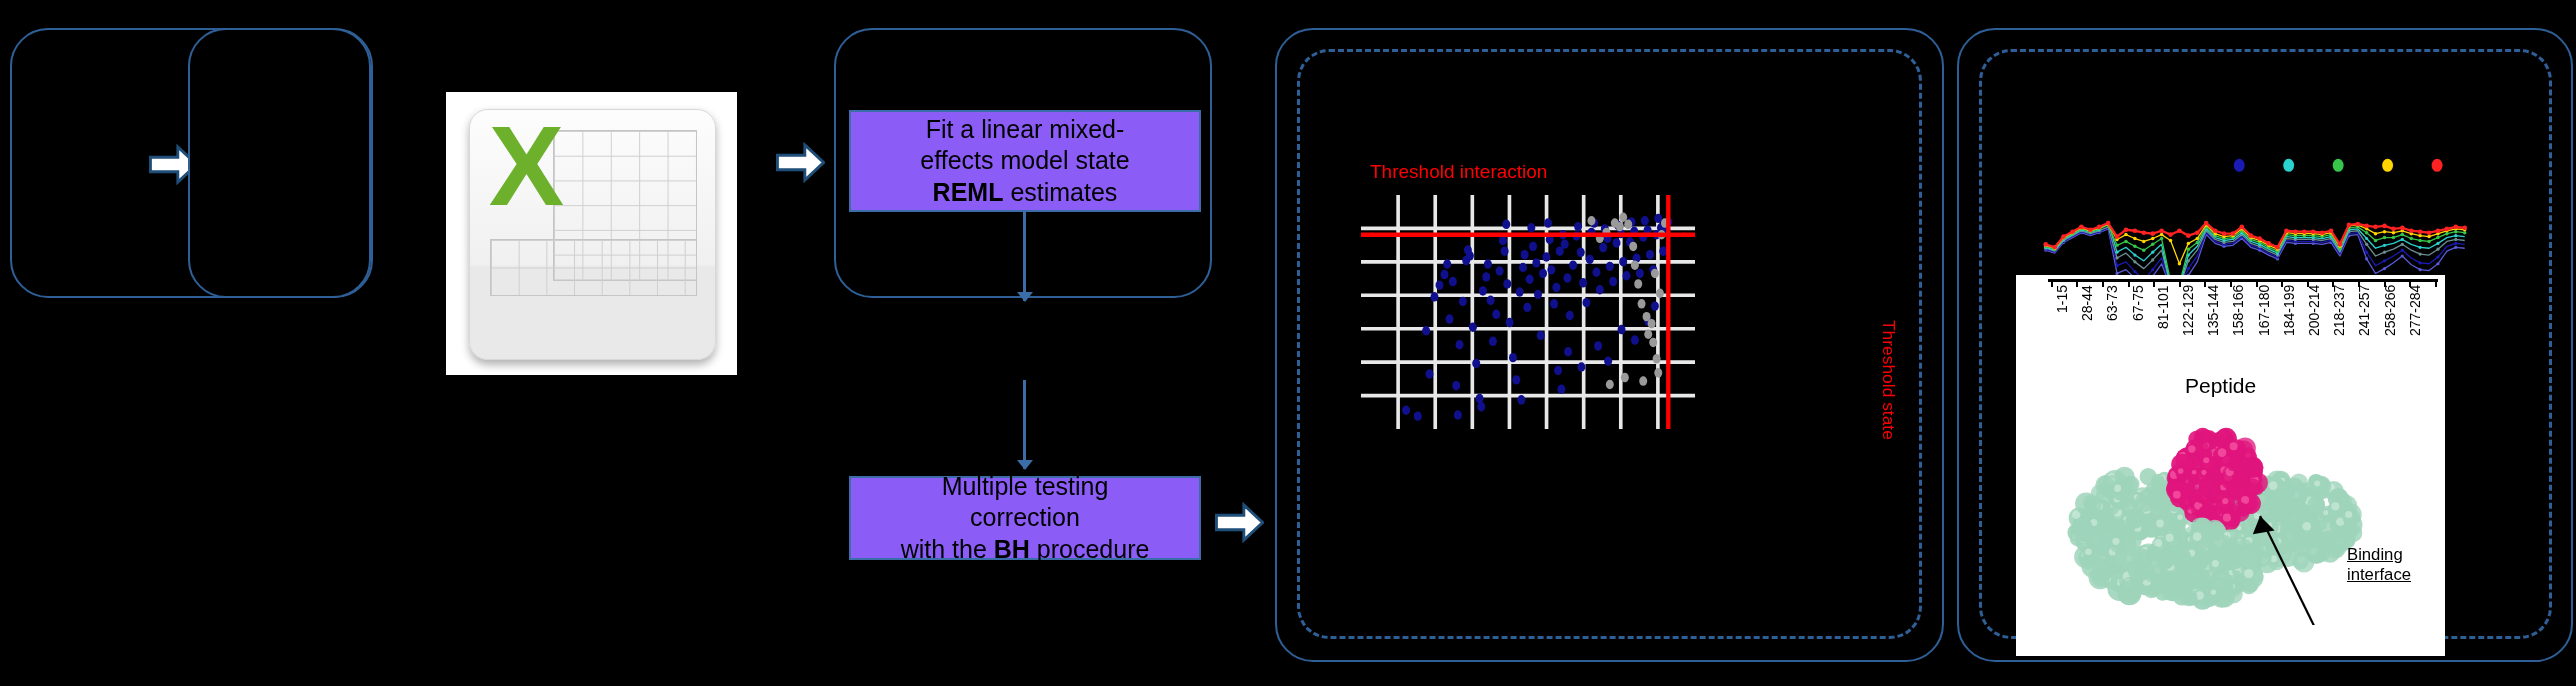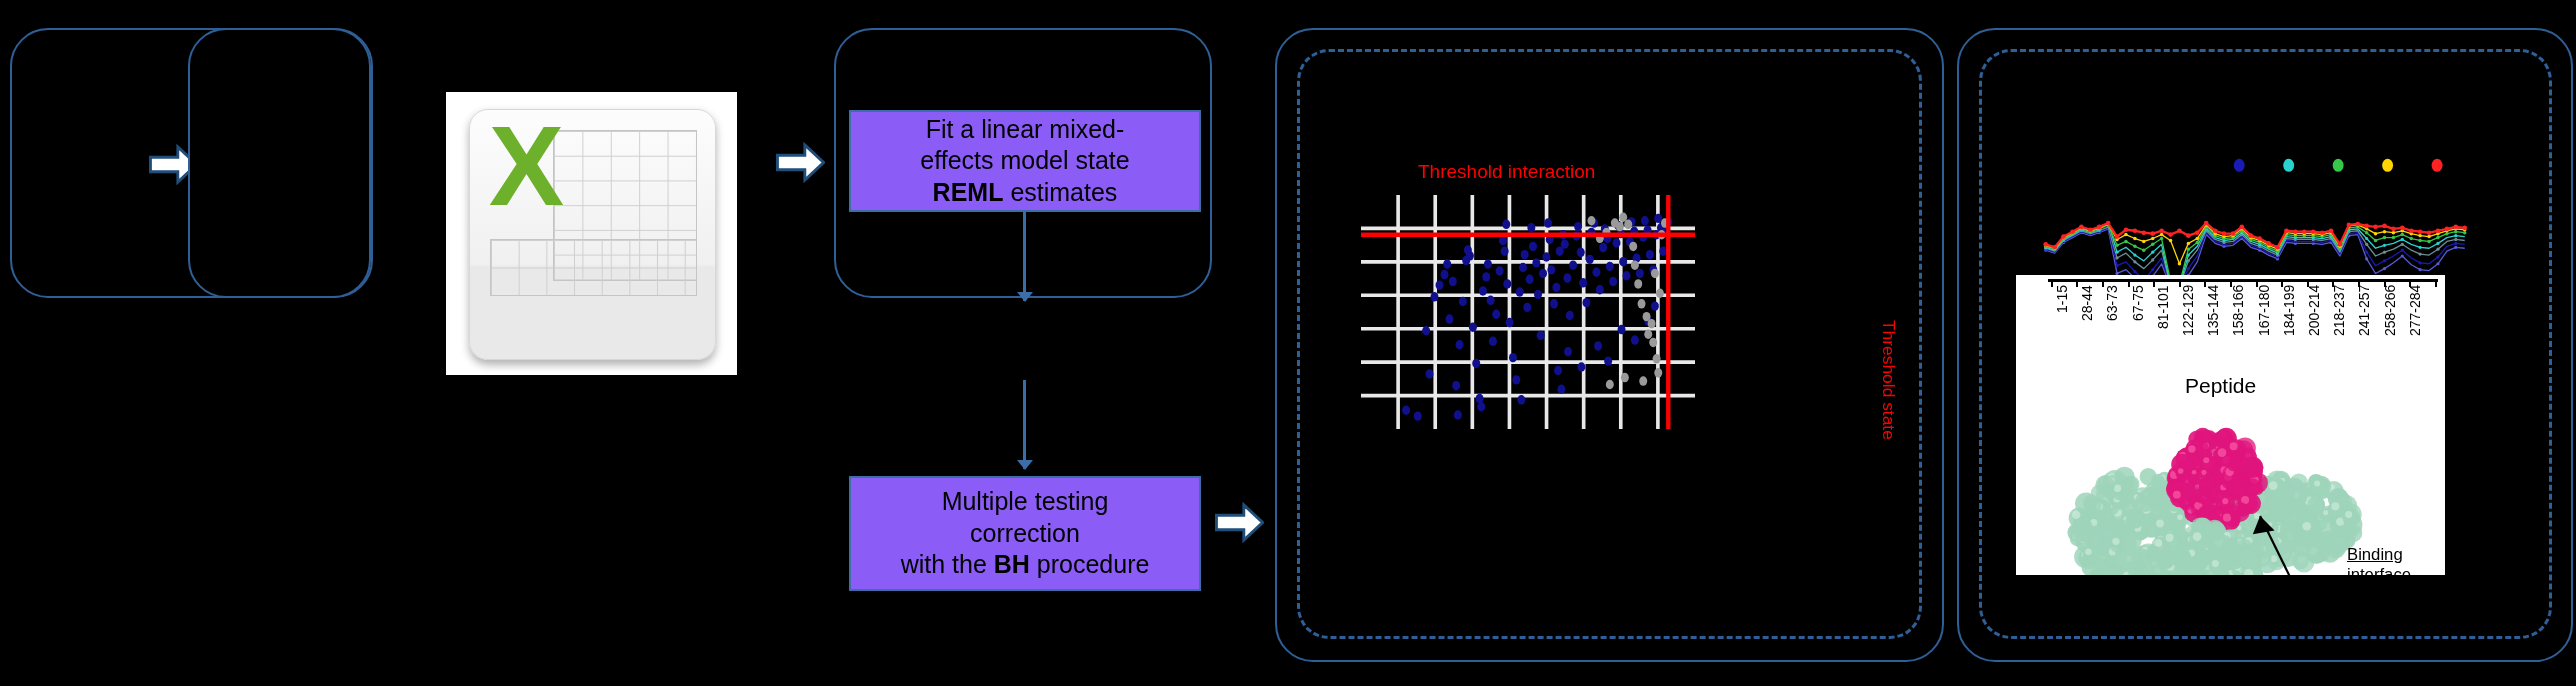--- a/index.html
+++ b/index.html
@@ -230,38 +230,38 @@
       <span>effects model state </span><br>
       <b>REML</b><span> estimates</span>
     </div>
   </div>
 
   <div class="vconn" style="left:1023px; top:212px; height:89px;"></div>
 
 
   <div class="vconn" style="left:1023px; top:380px; height:89px;"></div>
 
-  <div class="proc-box" style="left:849px; top:476px; width:352px; height:115px;">
+  <div class="proc-box" style="left:849px; top:476px; width:352px; height:84px;">
     <div>
       <span>Multiple testing</span><br>
       <span>correction</span><br>
       <span>with the </span><b>BH</b><span> procedure</span>
     </div>
   </div>
 
   <div class="arrow" style="left:1215px; top:502px;">
     <svg viewBox="0 0 68 56" preserveAspectRatio="none">
       <path d="M2,18 L40,18 L40,4 L66,28 L40,52 L40,38 L2,38 Z" fill="#ffffff" stroke="#1f4e79" stroke-width="4" stroke-linejoin="miter"></path>
     </svg>
   </div>
 
   <div class="panel" style="left:1275px; top:28px; width:669px; height:634px;"></div>
   <div class="panel-inner-dashed" style="left:1297px; top:49px; width:625px; height:590px;"></div>
 
-  <div class="scatter-title" style="left:1370px; top:161px;margin-left:48px;">Threshold interaction</div>
+  <div class="scatter-title" style="left:1370px; top:161px;">Threshold interaction</div>
 
   <div id="scatter-plot" style="left:1361px; top:195px; width:334px; height:234px;">
     <svg id="scatter-svg" viewBox="0 0 460 322" preserveAspectRatio="none" width="334" height="234">
         <rect x="0" y="0" width="460" height="322" fill="#000000"></rect>
         <line x1="51.111111111111114" y1="0" x2="51.111111111111114" y2="322" stroke="#e8e8e8" stroke-width="5"></line>
         <line x1="102.22222222222223" y1="0" x2="102.22222222222223" y2="322" stroke="#e8e8e8" stroke-width="5"></line>
         <line x1="153.33333333333334" y1="0" x2="153.33333333333334" y2="322" stroke="#e8e8e8" stroke-width="5"></line>
         <line x1="204.44444444444446" y1="0" x2="204.44444444444446" y2="322" stroke="#e8e8e8" stroke-width="5"></line>
         <line x1="255.55555555555554" y1="0" x2="255.55555555555554" y2="322" stroke="#e8e8e8" stroke-width="5"></line>
         <line x1="306.6666666666667" y1="0" x2="306.6666666666667" y2="322" stroke="#e8e8e8" stroke-width="5"></line>
@@ -662,21 +662,21 @@
         <circle cx="536.5" cy="118.3" r="3.2" fill="#ff2222"></circle>
         <circle cx="548.7" cy="119.6" r="3.2" fill="#ff2222"></circle>
         <circle cx="561.0" cy="121.0" r="3.2" fill="#ff2222"></circle>
         <circle cx="573.2" cy="118.3" r="3.2" fill="#ff2222"></circle>
         <circle cx="585.5" cy="115.6" r="3.2" fill="#ff2222"></circle>
         <circle cx="597.7" cy="112.9" r="3.2" fill="#ff2222"></circle>
         <circle cx="610.0" cy="114.3" r="3.2" fill="#ff2222"></circle>
       </svg>
   </div>
 
-  <div id="figure-card" style="left:2016px; top:275px; width:429px; height:300px;">
+  <div id="figure-card" style="left:2016px; top:275px; width:429px; height:381px;">
 
     <div class="pep-labels" id="pep-label-row" style="left:38px; top:10.2px; width:378px; height:81px;">
         <div class="pep" style="flex: 1 1 0px;">1-15</div>
         <div class="pep" style="flex: 1 1 0px;">28-44</div>
         <div class="pep" style="flex: 1 1 0px;">63-73</div>
         <div class="pep" style="flex: 1 1 0px;">67-75</div>
         <div class="pep" style="flex: 1 1 0px;">81-101</div>
         <div class="pep" style="flex: 1 1 0px;">122-129</div>
         <div class="pep" style="flex: 1 1 0px;">135-144</div>
         <div class="pep" style="flex: 1 1 0px;">158-166</div>

